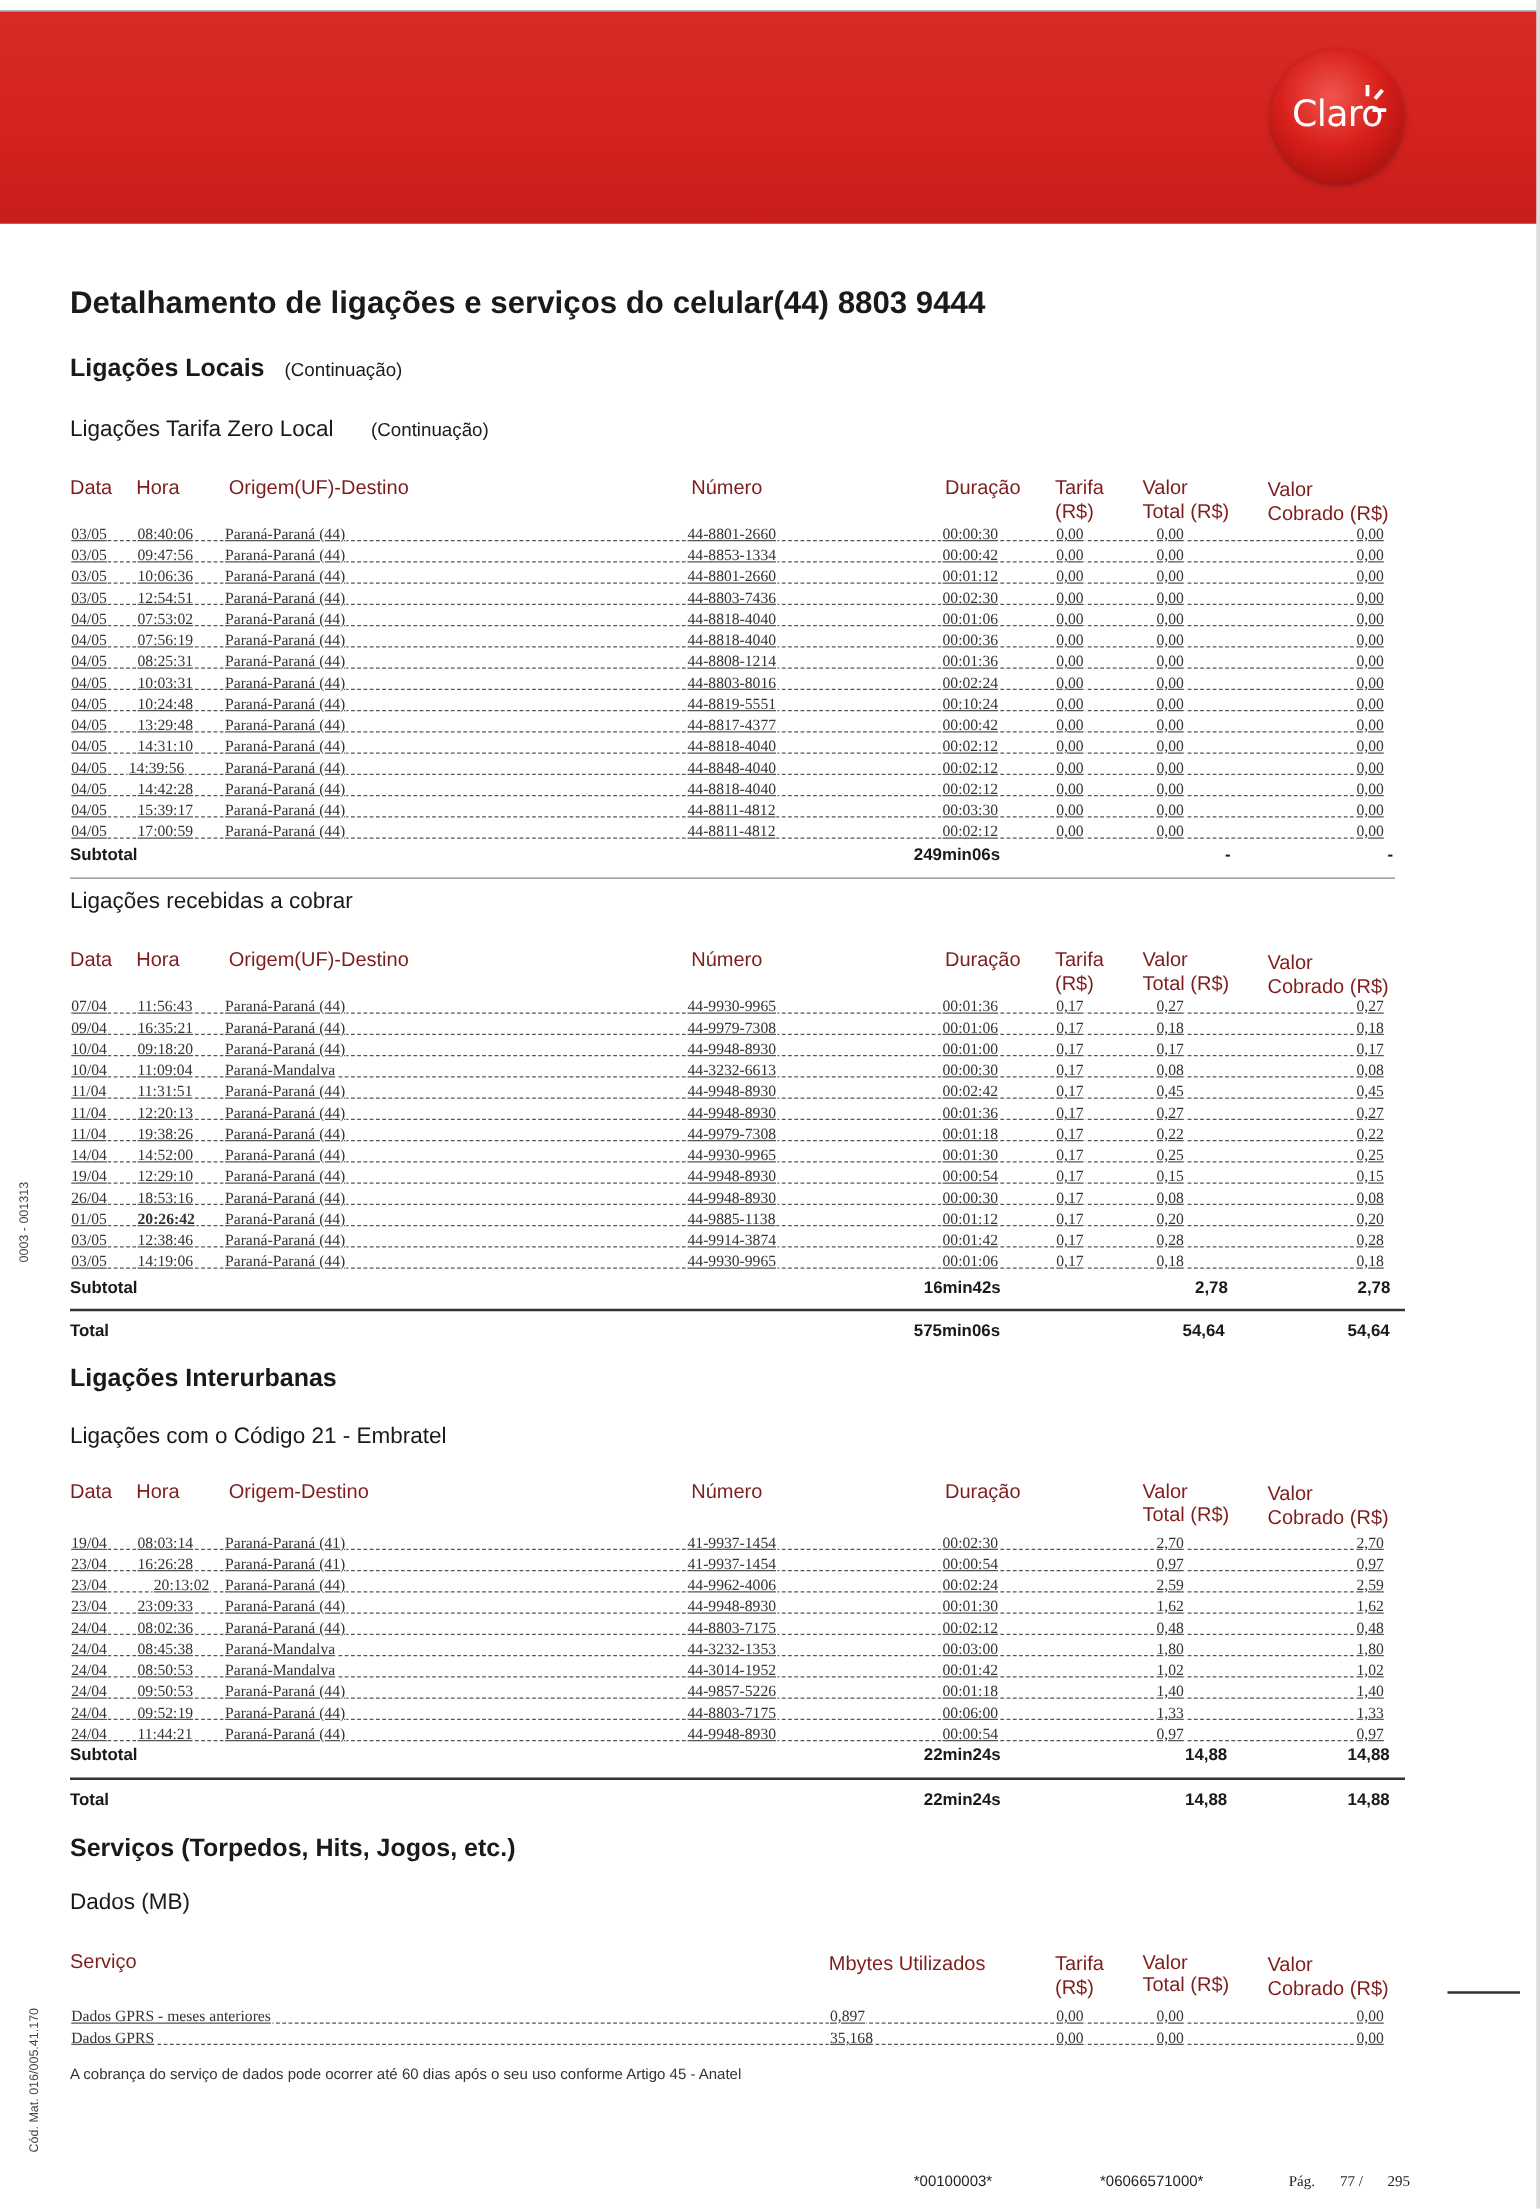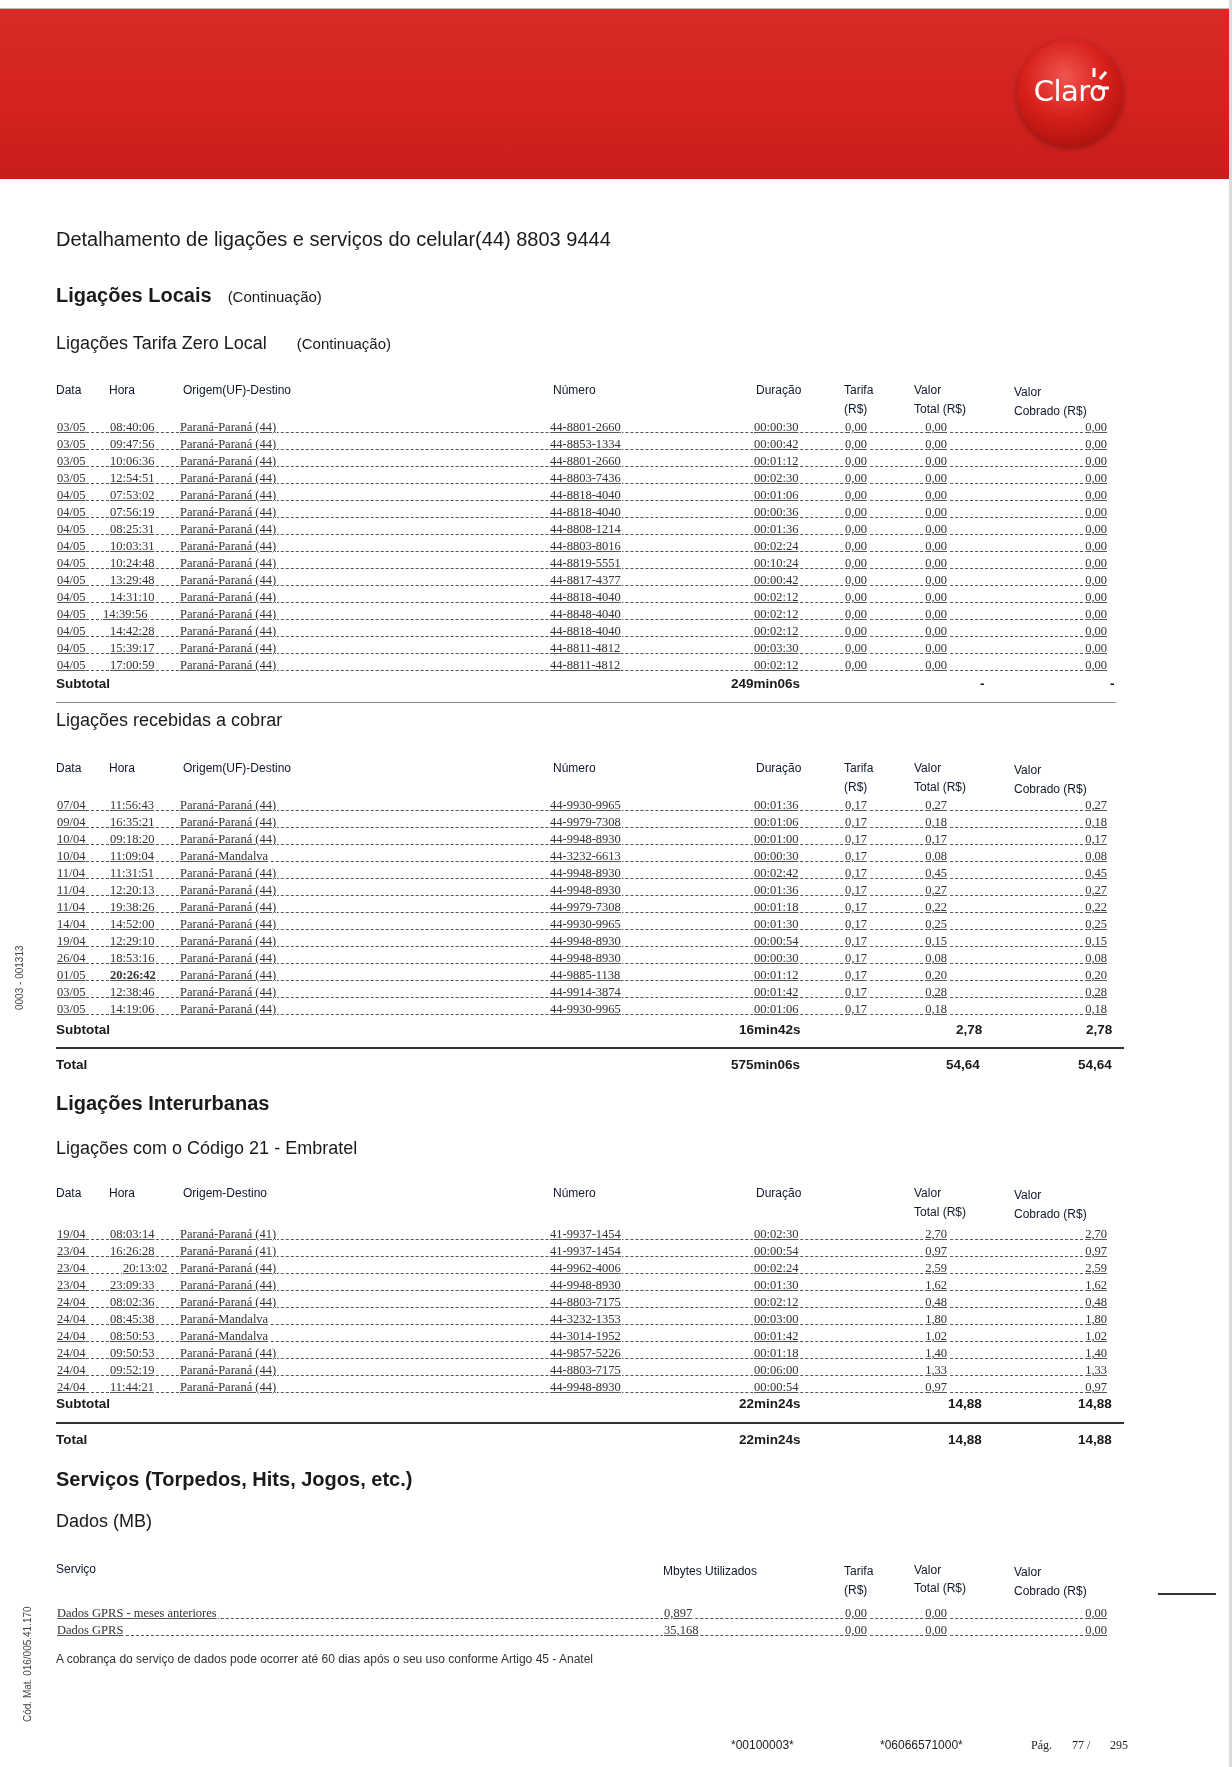--- a/index.html
+++ b/index.html
@@ -20,27 +20,27 @@
   }
   .logo-text {
     position:absolute; left:1022px; top:74px; width:96px; text-align:center;
     color:#fff; font-size:29px; font-family:"DejaVu Sans", sans-serif; letter-spacing:-0.5px;
   }
   .logo-rays { position:absolute; left:1087px; top:66px; width:30px; height:36px; }
   .right-edge { position:absolute; left:1229px; top:0; width:3px; height:1767px; background:#dcdcdc; }
   .side-code {
     position:absolute; color:#444; font-size:10px; transform:rotate(-90deg); transform-origin:left top; white-space:nowrap;
   }
-  .h1 { position:absolute; left:56px; top:228px; font-size:20px; font-weight:normal; color:#1a1a1a; }
+  .h1 { position:absolute; left:56px; top:228px; font-size:25px; font-weight:bold; color:#1a1a1a; }
   .h2 { position:absolute; left:56px; font-size:20px; font-weight:bold; color:#1a1a1a; }
   .h3 { position:absolute; left:56px; font-size:18px; color:#1a1a1a; }
   .h2 small, .h3 small { font-size:15px; font-weight:normal; margin-left:16px; }
   .h3 small { margin-left:30px; }
 
-  .thead { position:absolute; left:56px; width:1060px; font-size:12px; color:#0f172a; }
+  .thead { position:absolute; left:56px; width:1060px; font-size:16px; color:#7f1d1d; }
   .thead span { position:absolute; top:0; line-height:19px; white-space:nowrap; }
 
   .rows { position:absolute; left:56px; width:1060px; }
   .row { position:relative; height:17px; font-family:"Liberation Serif", serif; font-size:12.5px; color:#333; }
   .row .dots { position:absolute; left:0; right:8px; top:12px; border-top:1.4px dashed #555; }
   .row span { position:absolute; top:0; background:#fff; padding:0 1px; line-height:15px; text-decoration:underline; text-decoration-color:#555; white-space:nowrap; }
 
   .sub { position:absolute; left:56px; width:1060px; font-weight:bold; font-size:13.5px; color:#1a1a1a; }
   .sub span { position:absolute; top:0; white-space:nowrap; }
   .rule { position:absolute; left:56px; height:0; }

